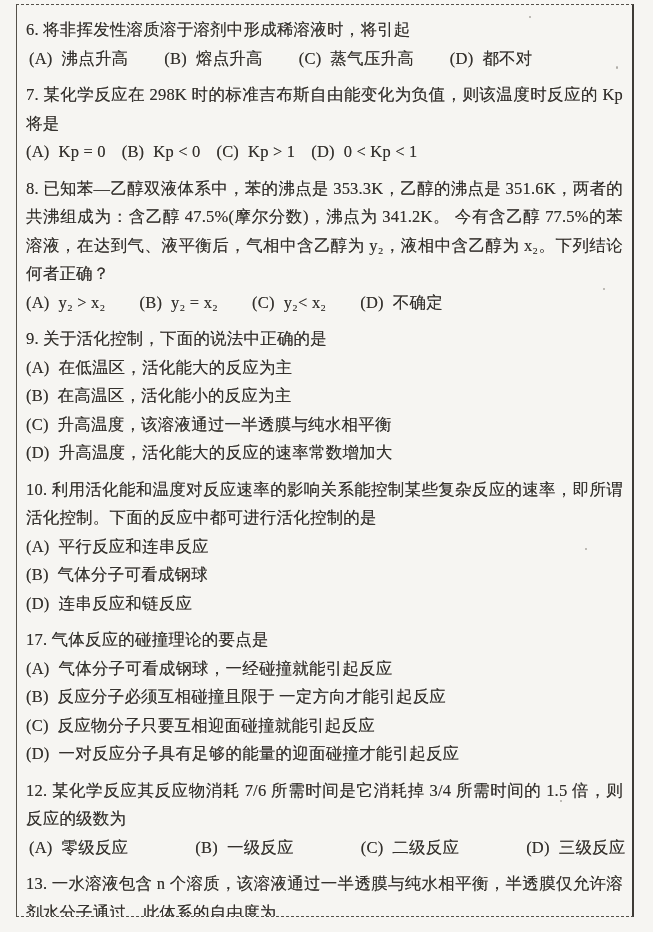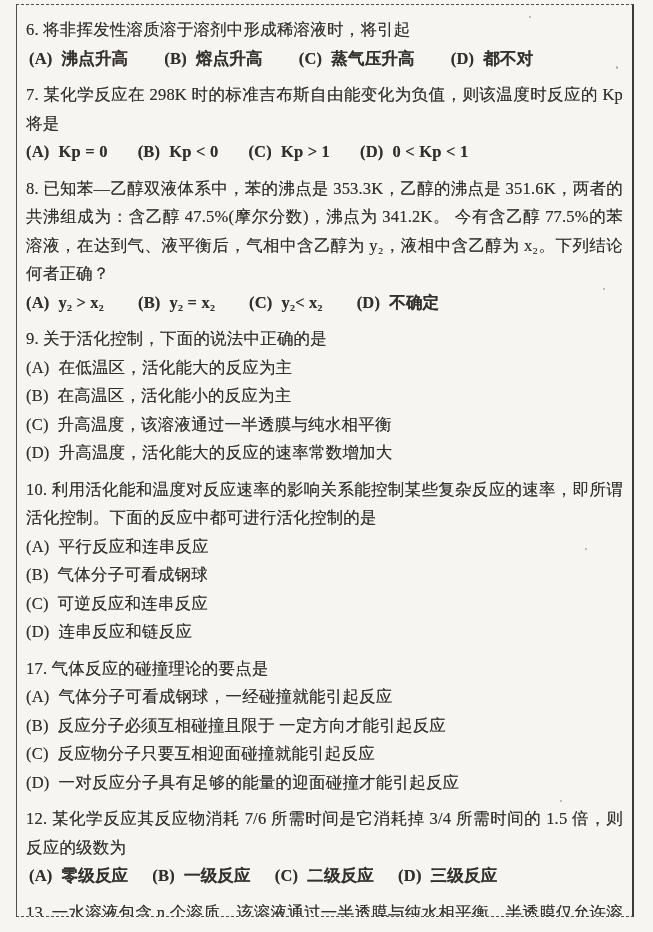--- a/index.html
+++ b/index.html
@@ -28,21 +28,21 @@
   }
   .q{margin:0 0 8px 0;}
   .stem{
     margin:0;
     font-size:16.5px;line-height:28.5px;letter-spacing:.2px;
     text-align:justify;
   }
   .opts-inline{
     display:flex;gap:36px;flex-wrap:nowrap;
     font-size:16.5px;line-height:28.5px;letter-spacing:.2px;
-    padding-left:3px;white-space:nowrap;font-weight:bold;
+    padding-left:3px;white-space:nowrap;
   }
   .opt-row{
     font-size:16.5px;line-height:28.5px;letter-spacing:.2px;
   }
   .lbl{margin-right:9px;}
   .speck{position:absolute;background:#6e6a62;border-radius:50%;opacity:.55;}
 </style>
 </head>
 <body>
 
@@ -53,21 +53,21 @@
     <div class="opts-inline">
       <span><span class="lbl">(A)</span><span>沸点升高</span></span>
       <span><span class="lbl">(B)</span><span>熔点升高</span></span>
       <span><span class="lbl">(C)</span><span>蒸气压升高</span></span>
       <span><span class="lbl">(D)</span><span>都不对</span></span>
     </div>
   </section>
 
   <section class="q">
     <p class="stem">7. 某化学反应在 298K 时的标准吉布斯自由能变化为负值，则该温度时反应的 Kp 将是</p>
-    <div class="opts-inline" style="gap:30px;padding-left:0;">
+    <div class="opts-inline" style="gap:16px;padding-left:0;">
       <span><span class="lbl">(A)</span><span>Kp = 0</span></span>
       <span><span class="lbl">(B)</span><span>Kp &lt; 0</span></span>
       <span><span class="lbl">(C)</span><span>Kp &gt; 1</span></span>
       <span><span class="lbl">(D)</span><span>0 &lt; Kp &lt; 1</span></span>
     </div>
   </section>
 
   <section class="q">
     <p class="stem">8. 已知苯—乙醇双液体系中，苯的沸点是 353.3K，乙醇的沸点是 351.6K，两者的共沸组成为：含乙醇 47.5%(摩尔分数)，沸点为 341.2K。 今有含乙醇 77.5%的苯溶液，在达到气、液平衡后，气相中含乙醇为 y₂，液相中含乙醇为 x₂。下列结论何者正确？</p>
     <div class="opts-inline" style="gap:34px;padding-left:0;">
@@ -83,35 +83,34 @@
     <div class="opt-row"><span class="lbl">(A)</span><span>在低温区，活化能大的反应为主</span></div>
     <div class="opt-row"><span class="lbl">(B)</span><span>在高温区，活化能小的反应为主</span></div>
     <div class="opt-row"><span class="lbl">(C)</span><span>升高温度，该溶液通过一半透膜与纯水相平衡</span></div>
     <div class="opt-row"><span class="lbl">(D)</span><span>升高温度，活化能大的反应的速率常数增加大</span></div>
   </section>
 
   <section class="q">
     <p class="stem">10. 利用活化能和温度对反应速率的影响关系能控制某些复杂反应的速率，即所谓活化控制。下面的反应中都可进行活化控制的是</p>
     <div class="opt-row"><span class="lbl">(A)</span><span>平行反应和连串反应</span></div>
     <div class="opt-row"><span class="lbl">(B)</span><span>气体分子可看成钢球</span></div>
-    <div class="opt-row"><span class="lbl">(C)</span><span>可逆反应和连串反应</span></div>
     <div class="opt-row"><span class="lbl">(D)</span><span>连串反应和链反应</span></div>
   </section>
 
   <section class="q">
     <p class="stem">17. 气体反应的碰撞理论的要点是</p>
     <div class="opt-row"><span class="lbl">(A)</span><span>气体分子可看成钢球，一经碰撞就能引起反应</span></div>
     <div class="opt-row"><span class="lbl">(B)</span><span>反应分子必须互相碰撞且限于 一定方向才能引起反应</span></div>
     <div class="opt-row"><span class="lbl">(C)</span><span>反应物分子只要互相迎面碰撞就能引起反应</span></div>
     <div class="opt-row"><span class="lbl">(D)</span><span>一对反应分子具有足够的能量的迎面碰撞才能引起反应</span></div>
   </section>
 
   <section class="q">
     <p class="stem">12. 某化学反应其反应物消耗 7/6 所需时间是它消耗掉 3/4 所需时间的 1.5 倍，则反应的级数为</p>
-    <div class="opts-inline" style="gap:24px;">
+    <div class="opts-inline" style="gap:67px;">
       <span><span class="lbl">(A)</span><span>零级反应</span></span>
       <span><span class="lbl">(B)</span><span>一级反应</span></span>
       <span><span class="lbl">(C)</span><span>二级反应</span></span>
       <span><span class="lbl">(D)</span><span>三级反应</span></span>
     </div>
   </section>
 
   <section class="q">
     <p class="stem">13. 一水溶液包含 n 个溶质，该溶液通过一半透膜与纯水相平衡，半透膜仅允许溶剂水分子通过，此体系的自由度为</p>
   </section>

